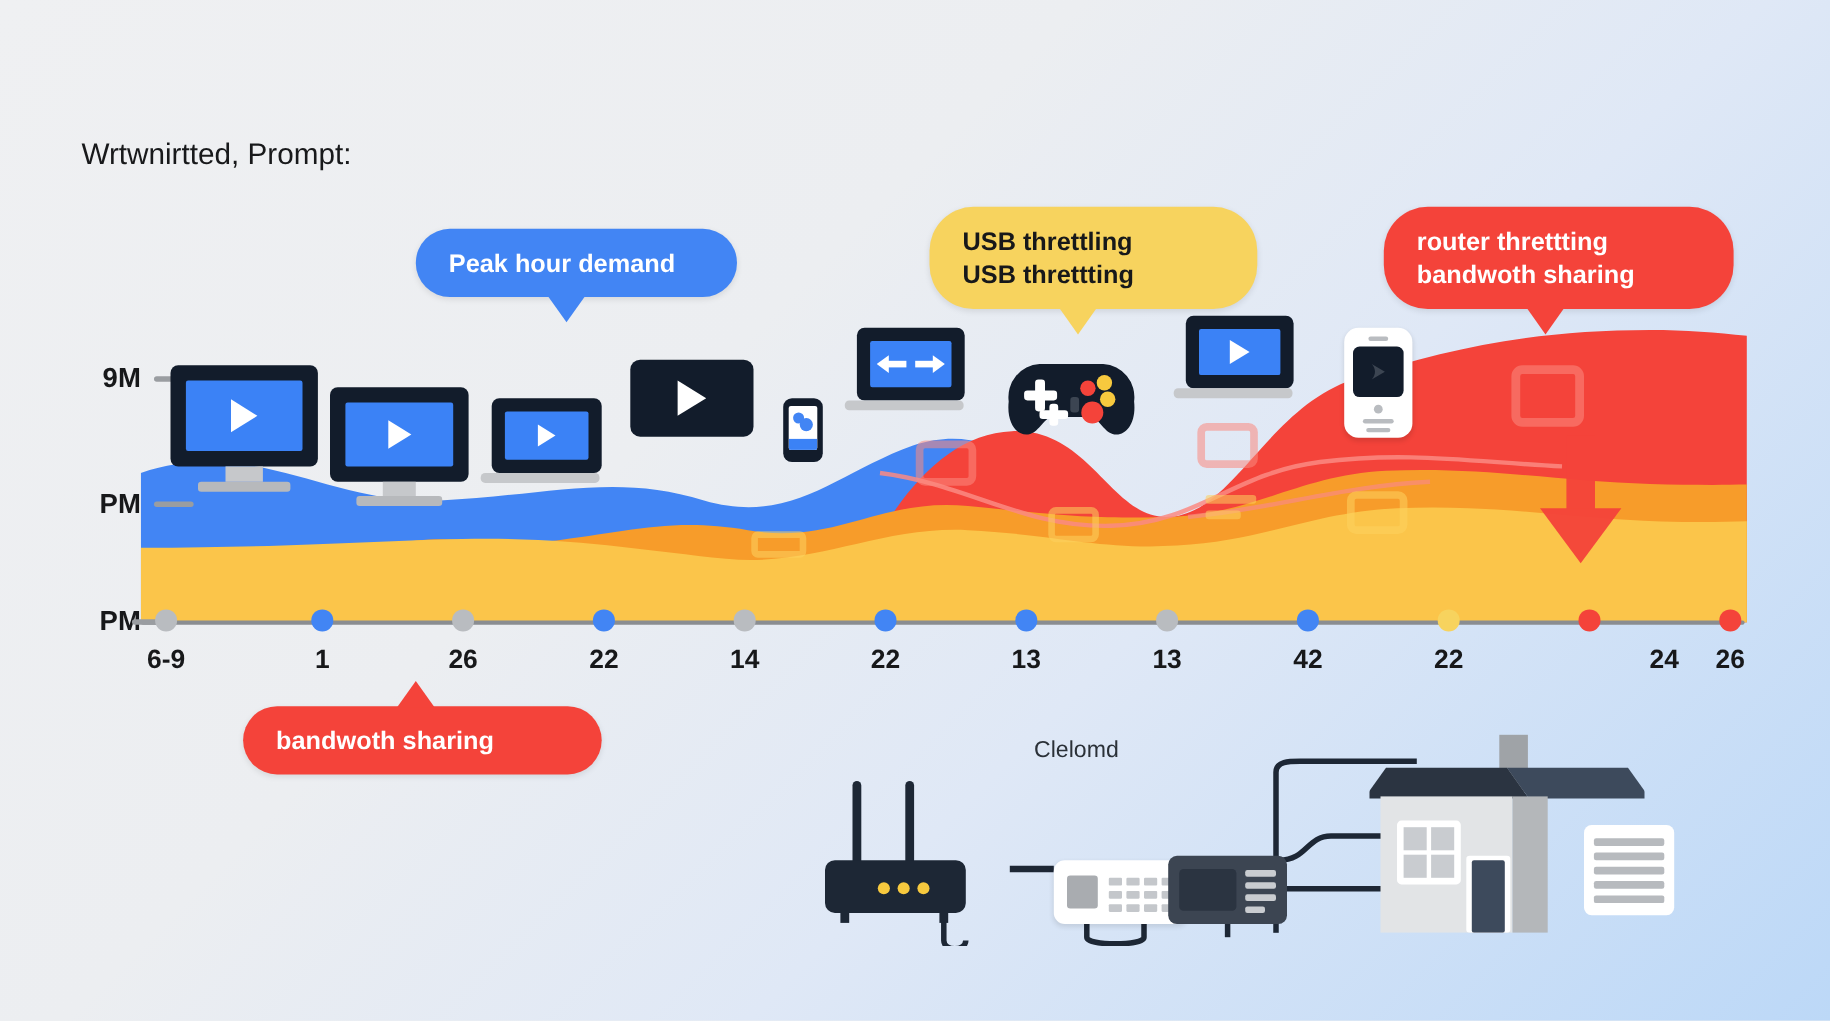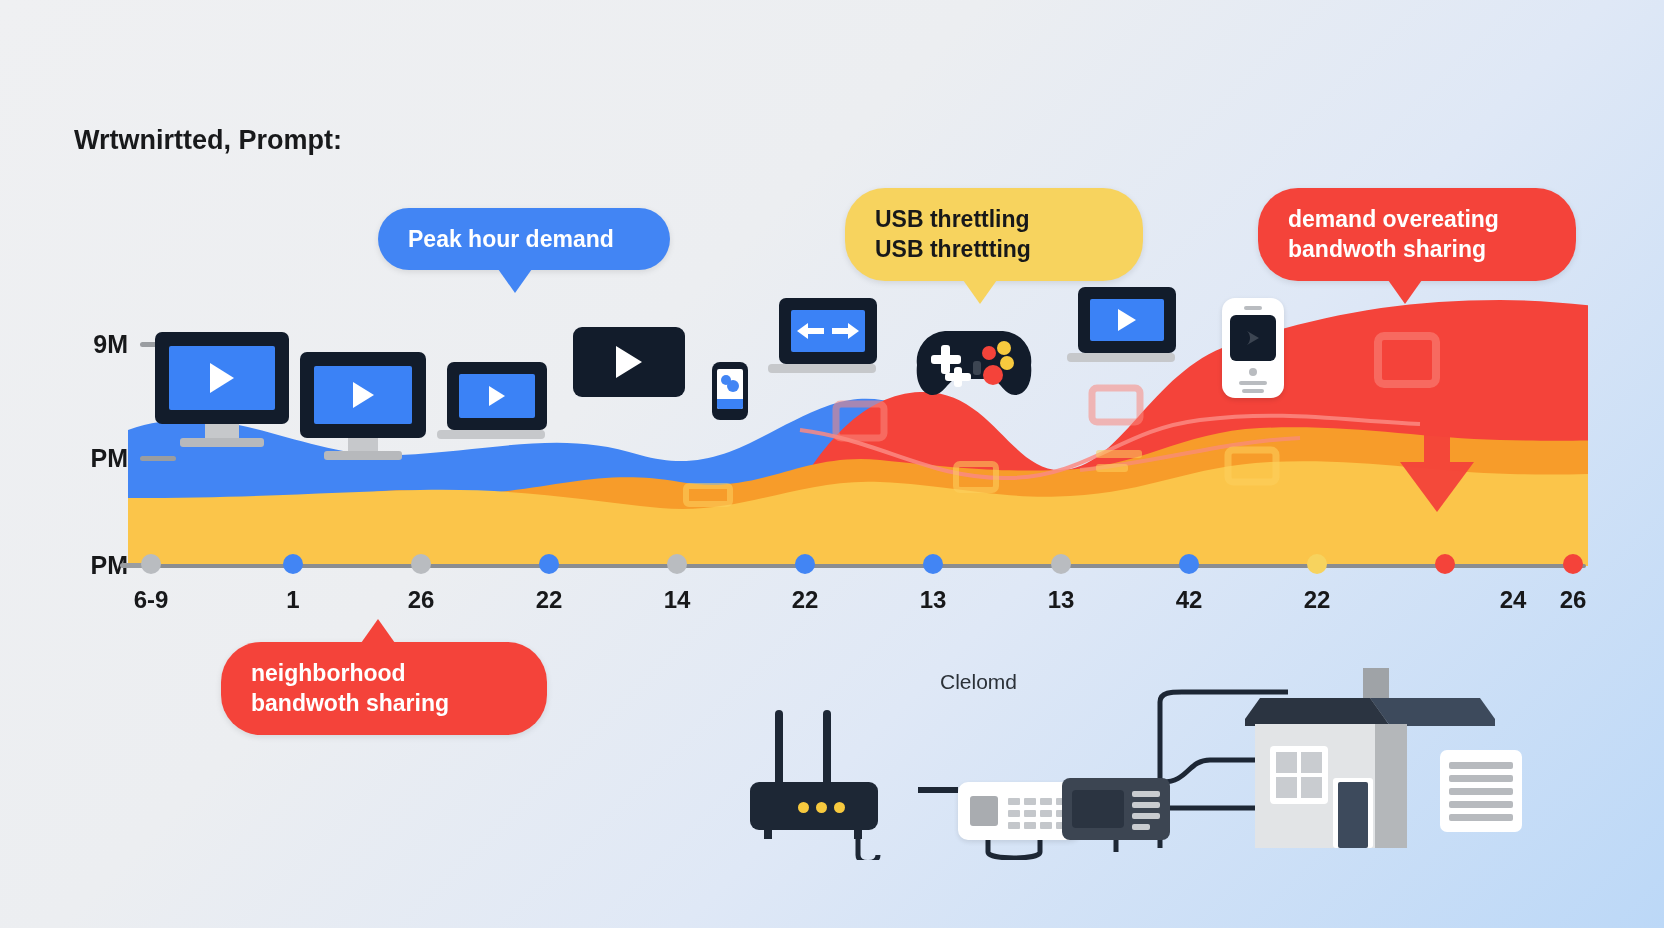--- a/index.html
+++ b/index.html
@@ -15,21 +15,21 @@
   }
 
   
   #title{
     position:absolute;left:72px;top:58px;
     font-size:46px;font-weight:bold;color:#17181a;
     letter-spacing:-0.5px;white-space:nowrap;
   }
   #subtitle{
     position:absolute;left:74px;top:125px;
-    font-size:27px;font-weight:bold;color:#18191b;
+    font-size:27px;font-weight:normal;color:#18191b;
     white-space:nowrap;
   }
 
   
   #chart{position:absolute;left:0;top:0;width:1664px;height:928px;}
 
   .axis-line{
     position:absolute;height:4px;background:#8a8d91;border-radius:2px;
   }
   .ylabel{
@@ -301,27 +301,26 @@
     <div>USB threttting</div>
     <span class="tail"></span>
   </div>
 
   <div class="callout blue" style="left:378px;top:208px;width:232px;">
     <span>Peak hour demand</span>
     <span class="tail"></span>
   </div>
 
   <div class="callout red" style="left:1258px;top:188px;width:258px;">
-    <div>demand overeating</div>
+    <div>router threttting</div>
     <div>bandwoth sharing</div>
     <span class="tail"></span>
   </div>
 
   <div class="callout red red-up" style="left:221px;top:642px;width:266px;">
-    <div>neighborhood</div>
     <div>bandwoth sharing</div>
     <span class="tail"></span>
   </div>
 
   <div id="netdiag">
     <div class="cloud-label" style="left:200px;top:40px;">Clelomd</div>
 
     <svg width="900" height="230" style="position:absolute;left:0;top:0;">
       <path d="M118,200 L118,225 C118,235 138,235 138,225" fill="none" stroke="#1d2735" stroke-width="5"></path>
       <path d="M178,160 L218,160" fill="none" stroke="#1d2735" stroke-width="6"></path>

